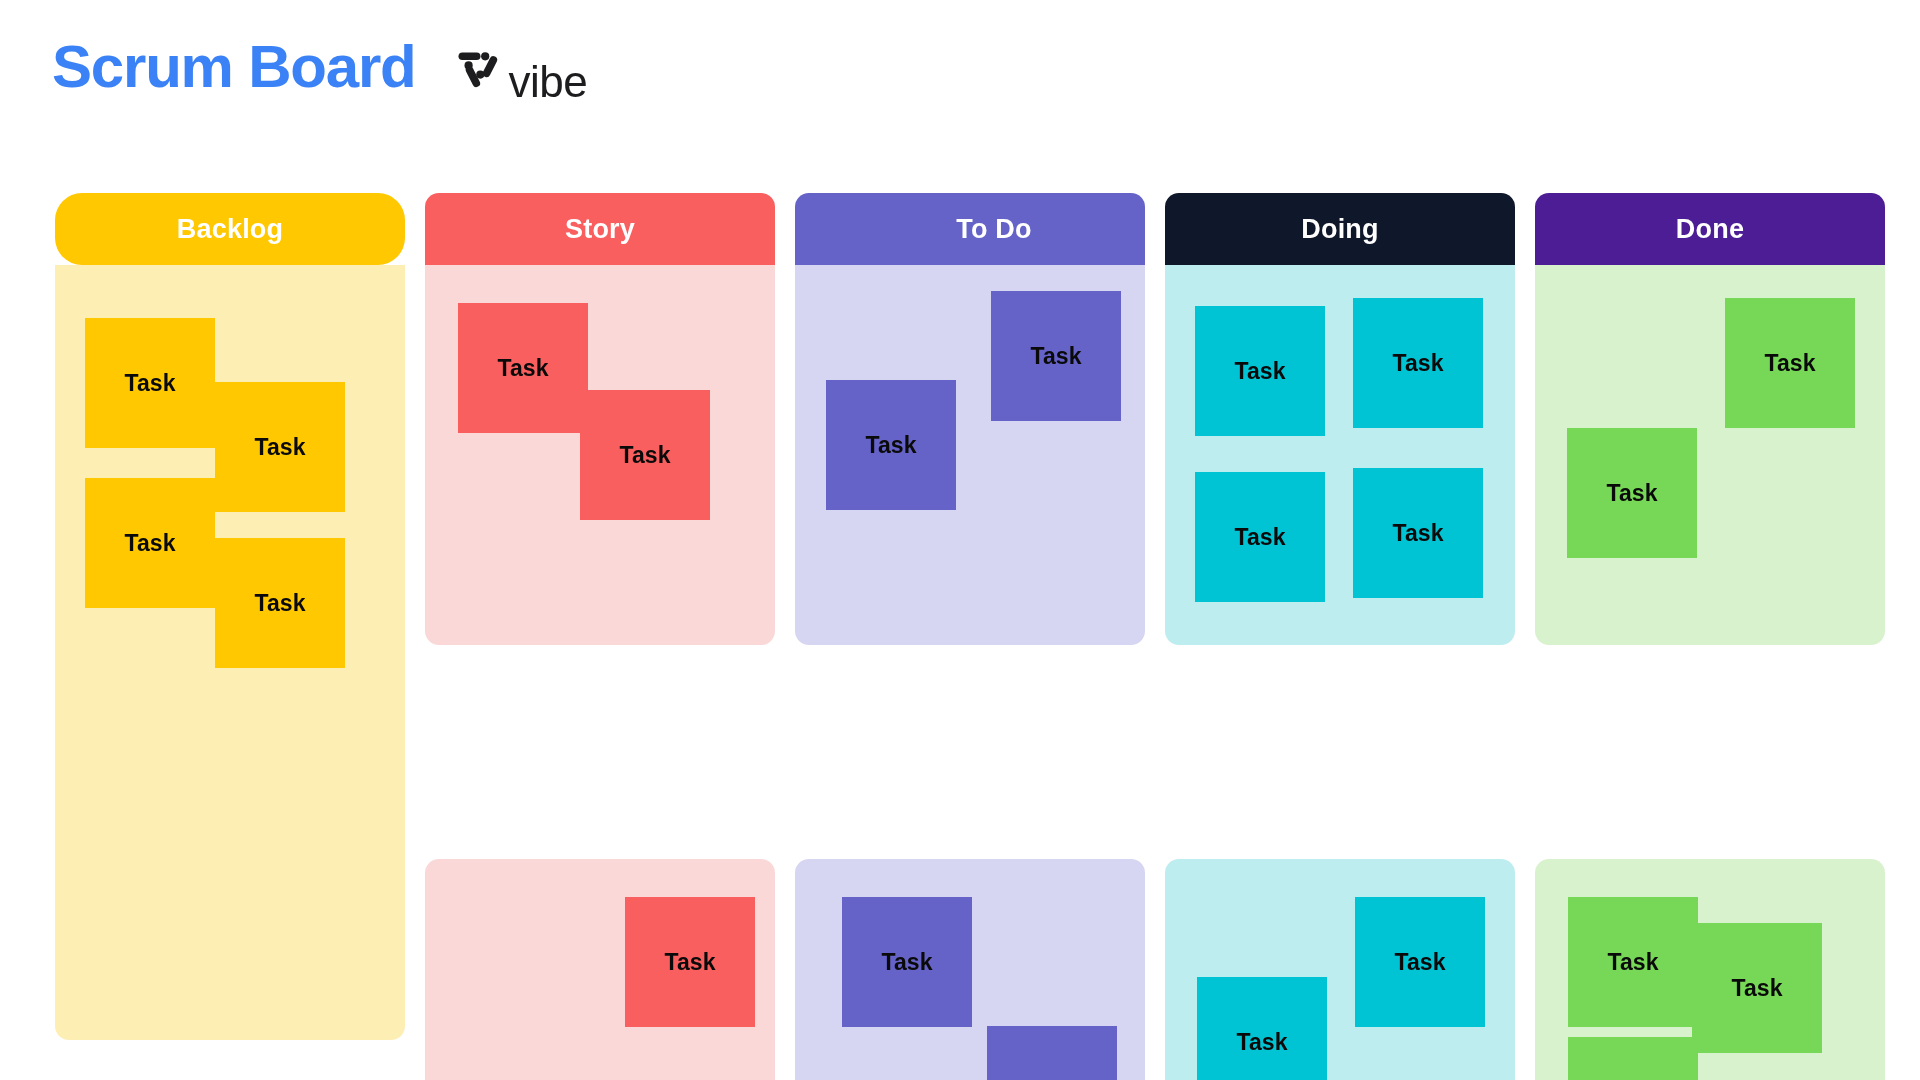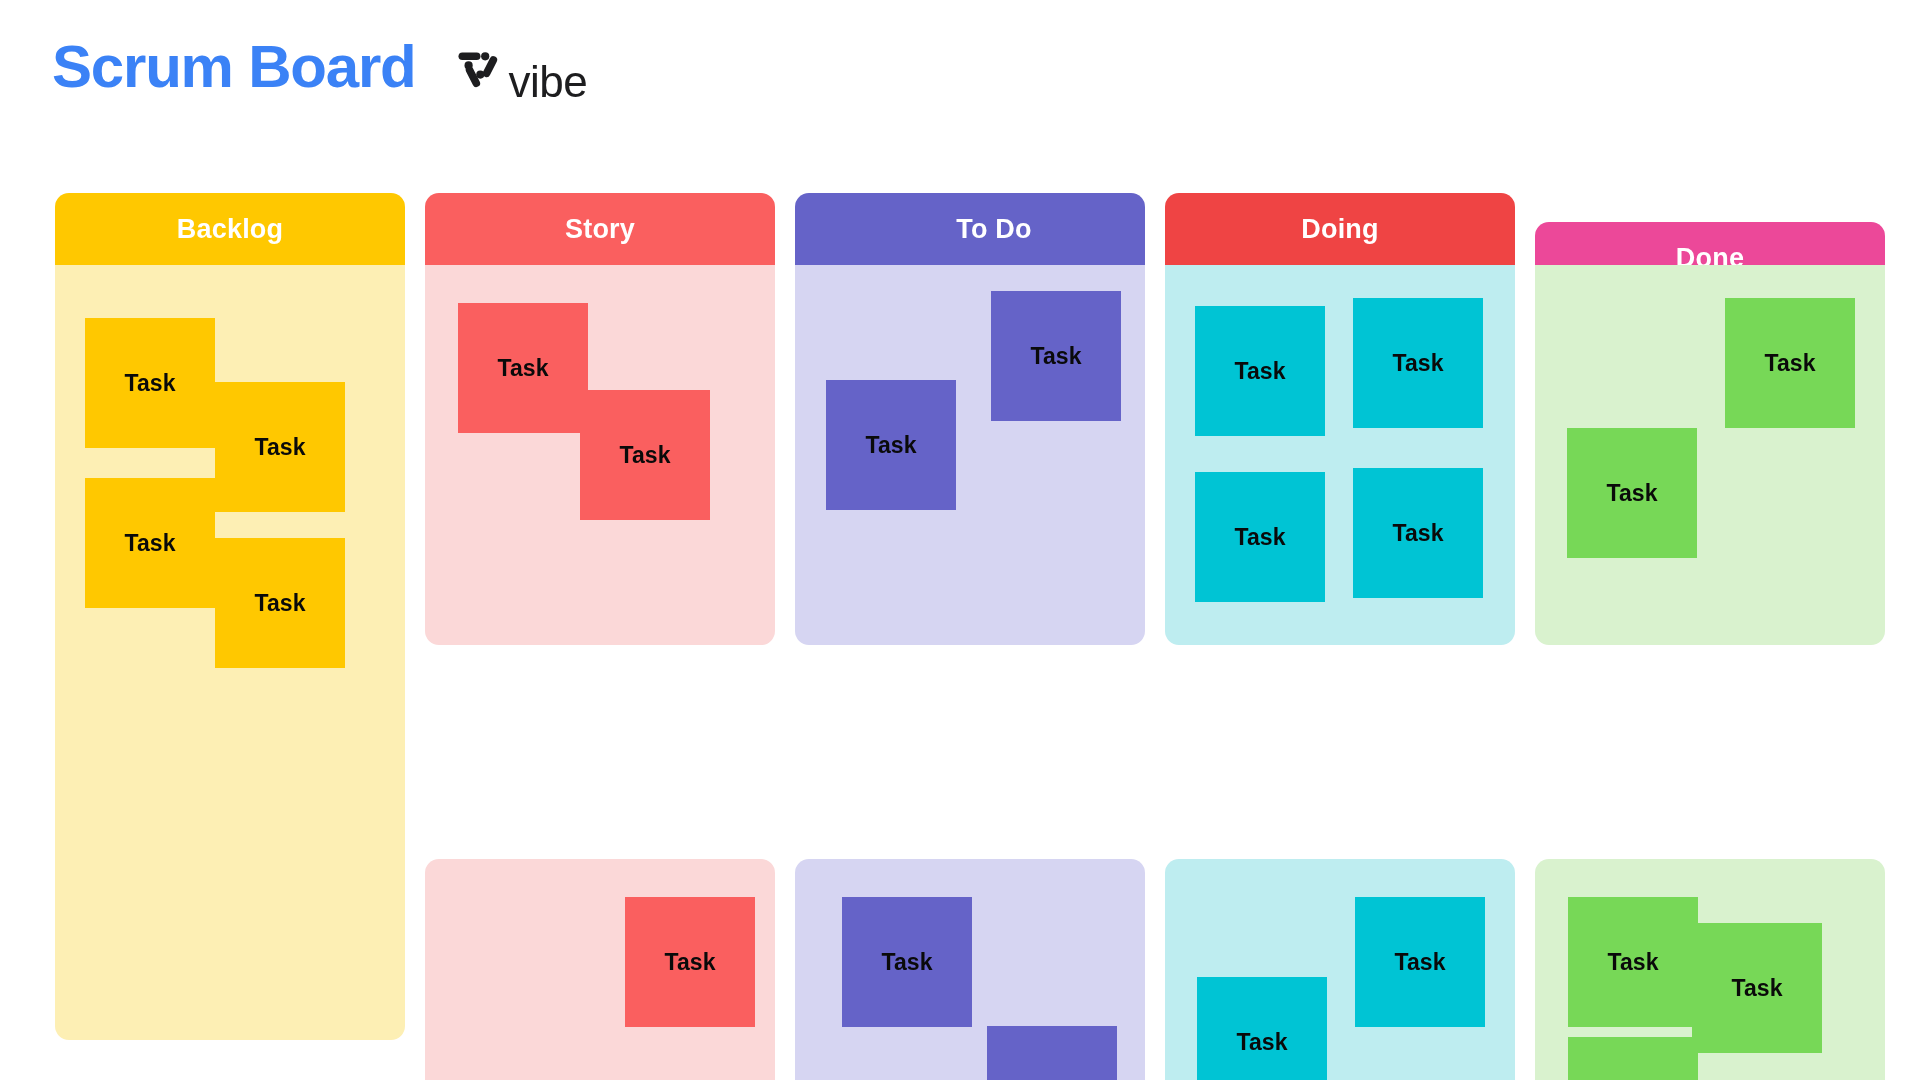--- a/index.html
+++ b/index.html
@@ -72,21 +72,21 @@
         <rect x="28.2" y="5.4" width="7.6" height="22.5" rx="3.8" fill="#1d1d1f" transform="rotate(27 32 16.6)"></rect>
         <circle cx="22.3" cy="24.6" r="4.1" fill="#1d1d1f"></circle>
         <rect x="11.1" y="15.3" width="7.6" height="22.5" rx="3.8" fill="#1d1d1f" transform="rotate(-27 14.9 26.5)"></rect>
       </svg>
       <div class="brand-word">vibe</div>
     </div>
   </div>
 
   <div class="board" id="board">
       <div class="column" style="left: 55px; width: 350px;">
-        <div class="col-header" style="background: rgb(255, 200, 0);">
+        <div class="col-header" style="background: rgb(255, 200, 0); border-radius: 27px;">
           <span>Backlog</span>
         </div>
         <div class="panel single" style="top: 72px; height: 775px; background: rgb(253, 239, 180);">
           <div class="card" style="left: 30px; top: 53px; width: 130px; height: 130px; background: rgb(255, 200, 0);">
             <span>Task</span>
           </div>
           <div class="card" style="left: 160px; top: 117px; width: 130px; height: 130px; background: rgb(255, 200, 0);">
             <span>Task</span>
           </div>
           <div class="card" style="left: 30px; top: 213px; width: 130px; height: 130px; background: rgb(255, 200, 0);">
@@ -130,21 +130,21 @@
         <div class="panel bottom" style="top: 666px; height: 381px; background: rgb(214, 213, 242);">
           <div class="card" style="left: 47px; top: 38px; width: 130px; height: 130px; background: rgb(101, 99, 200);">
             <span>Task</span>
           </div>
           <div class="card" style="left: 192px; top: 167px; width: 130px; height: 130px; background: rgb(101, 99, 200);">
             <span>Task</span>
           </div>
         </div>
       </div>
       <div class="column" style="left: 1165px; width: 350px;">
-        <div class="col-header" style="background: #ef4444;">
+        <div class="col-header" style="background: #0f172a;">
           <span>Doing</span>
         </div>
         <div class="panel top" style="top: 72px; height: 380px; background: rgb(190, 237, 240);">
           <div class="card" style="left: 30px; top: 41px; width: 130px; height: 130px; background: rgb(0, 196, 212);">
             <span>Task</span>
           </div>
           <div class="card" style="left: 188px; top: 33px; width: 130px; height: 130px; background: rgb(0, 196, 212);">
             <span>Task</span>
           </div>
           <div class="card" style="left: 30px; top: 207px; width: 130px; height: 130px; background: rgb(0, 196, 212);">
@@ -157,21 +157,21 @@
         <div class="panel bottom" style="top: 666px; height: 381px; background: rgb(190, 237, 240);">
           <div class="card" style="left: 190px; top: 38px; width: 130px; height: 130px; background: rgb(0, 196, 212);">
             <span>Task</span>
           </div>
           <div class="card" style="left: 32px; top: 118px; width: 130px; height: 130px; background: rgb(0, 196, 212);">
             <span>Task</span>
           </div>
         </div>
       </div>
       <div class="column" style="left: 1535px; width: 350px;">
-        <div class="col-header" style="background: #ec4899; margin-top: 29px;">
+        <div class="col-header" style="background: #4c1d95;">
           <span>Done</span>
         </div>
         <div class="panel top" style="top: 72px; height: 380px; background: rgb(217, 242, 206);">
           <div class="card" style="left: 190px; top: 33px; width: 130px; height: 130px; background: rgb(119, 216, 87);">
             <span>Task</span>
           </div>
           <div class="card" style="left: 32px; top: 163px; width: 130px; height: 130px; background: rgb(119, 216, 87);">
             <span>Task</span>
           </div>
         </div>

